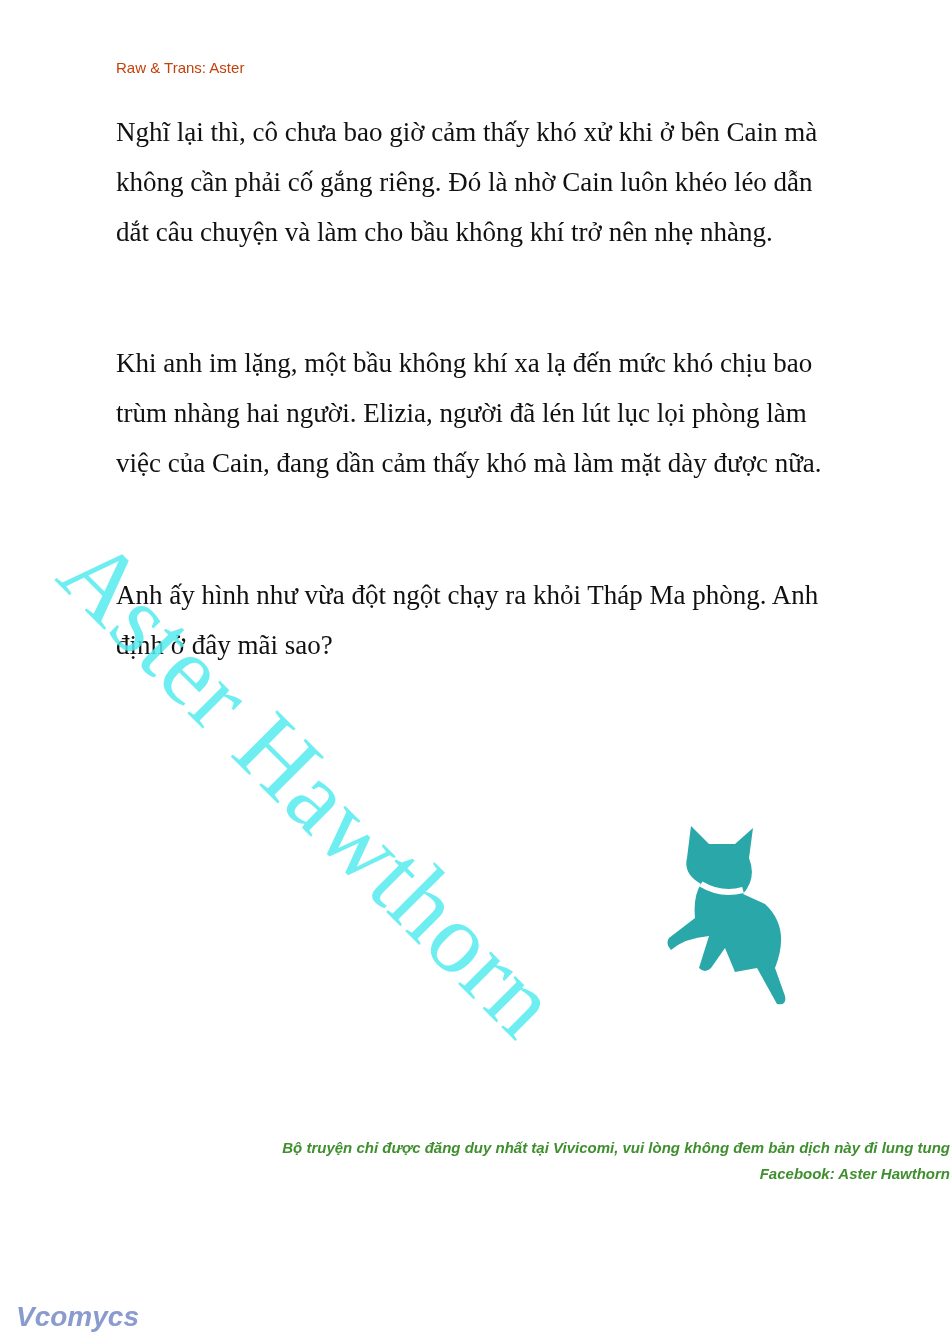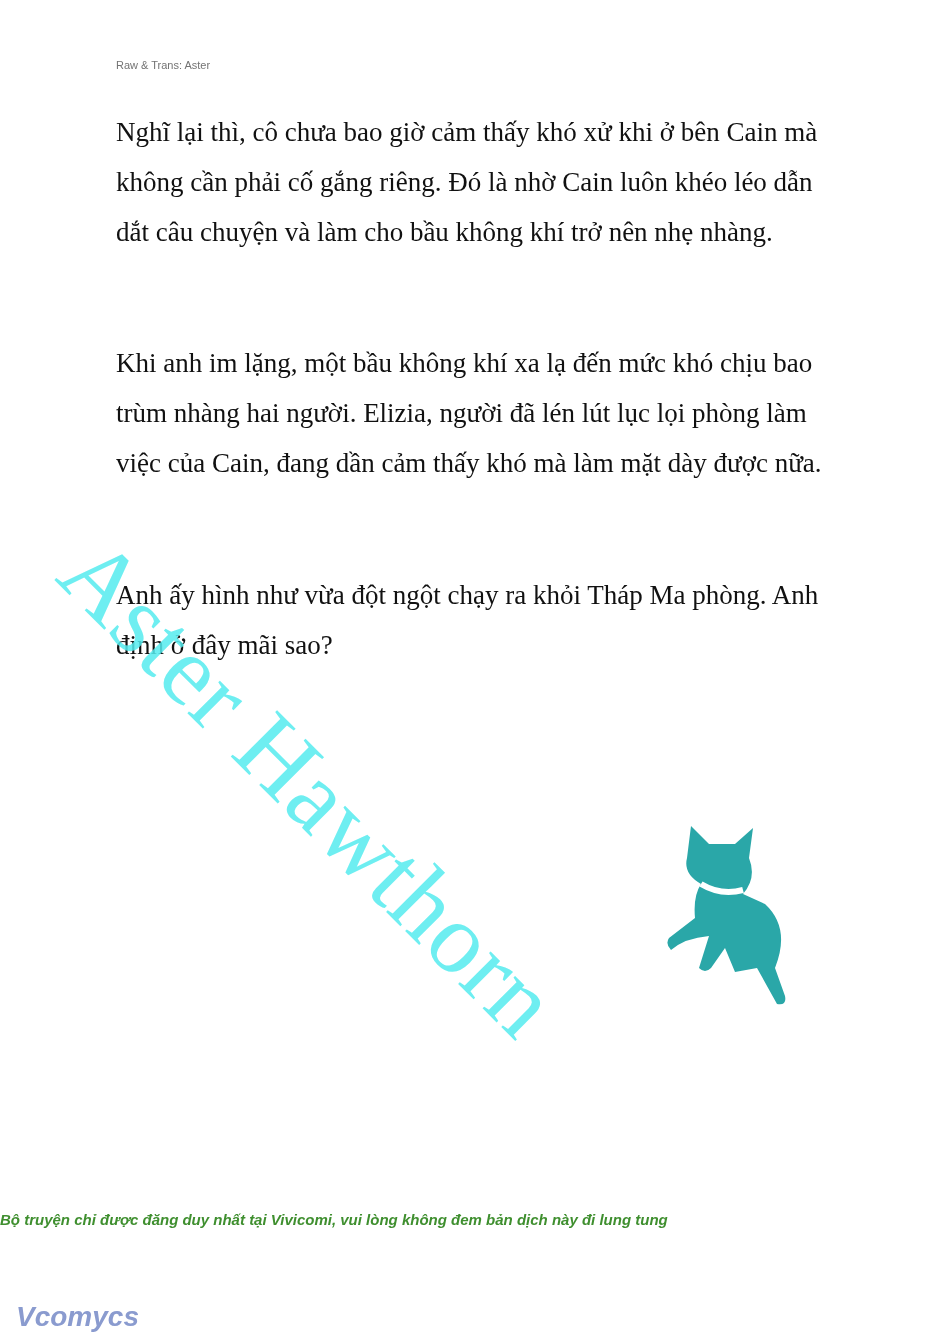--- a/index.html
+++ b/index.html
@@ -2,38 +2,38 @@
 <html><head>
   <meta charset="utf-8">
   <style>
     html, body { margin: 0; padding: 0; }
     body {
       width: 950px; height: 1343px; background: #ffffff; position: relative; overflow: hidden;
       font-family: "Liberation Serif", serif; color: #111111;
     }
     .credit {
       position: absolute; left: 116px; top: 59px;
-      font-family: "Liberation Sans", sans-serif; font-size: 11px; color: #737373;
+      font-family: "Liberation Sans", sans-serif; font-size: 15px; color: #c2410c;
     }
     .body-text {
       position: absolute; left: 116px; top: 108px; width: 730px;
     }
     .para {
       font-size: 27px; line-height: 49.8px; margin: 0;
     }
     .para + .para { margin-top: 82px; }
     .watermark {
       position: absolute; left: 118px; top: 515px;
       font-family: "Liberation Serif", serif; font-size: 100px; color: #55ecef;
       transform: rotate(45deg); transform-origin: 0 0; white-space: nowrap;
       opacity: 0.85; pointer-events: none; letter-spacing: 1px;
     }
     .cat { position: absolute; left: 665px; top: 818px; width: 130px; height: 190px; }
     .notice {
-      position: absolute; left: 0; width: 950px; top: 1207px; text-align: left;
+      position: absolute; left: 0; width: 950px; top: 1135px; text-align: right;
       font-family: "Liberation Sans", sans-serif; font-style: italic; font-weight: bold;
       font-size: 15px; line-height: 25.5px; color: #3f8f2f;
     }
     .logo { position: absolute; left: 14px; top: 1298px; width: 130px; height: 40px; }
   </style>
 </head>
 <body>
 
 <div class="credit">Raw &amp; Trans: Aster</div>
 
@@ -47,17 +47,18 @@
 
 <svg class="cat" viewBox="0 0 130 190">
   <g fill="#2aa7a8">
     <path d="M22 40 L26 8 L44 26 L70 26 L88 10 L84 40 Q92 60 78 76 L100 86 Q126 110 110 150 L120 178 Q122 188 112 186 L92 150 L70 154 L60 130 L46 150 Q40 156 34 150 L44 118 Q20 120 6 132 Q0 126 4 120 L30 100 Q28 78 36 66 Q18 56 22 40 Z"></path>
   </g>
   <path d="M36 66 Q56 78 78 72" stroke="#ffffff" stroke-width="6" fill="none"></path>
 </svg>
 
 <div class="notice">
   <div>Bộ truyện chỉ được đăng duy nhất tại Vivicomi, vui lòng không đem bản dịch này đi lung tung</div>
+  <div>Facebook: Aster Hawthorn</div>
 </div>
 
 <svg class="logo" viewBox="0 0 130 40">
   <text x="2" y="28" font-family="Liberation Sans, sans-serif" font-size="28" font-style="italic" font-weight="bold" fill="#8a9bcf">Vcomycs</text>
 </svg>
 
 </body></html>

